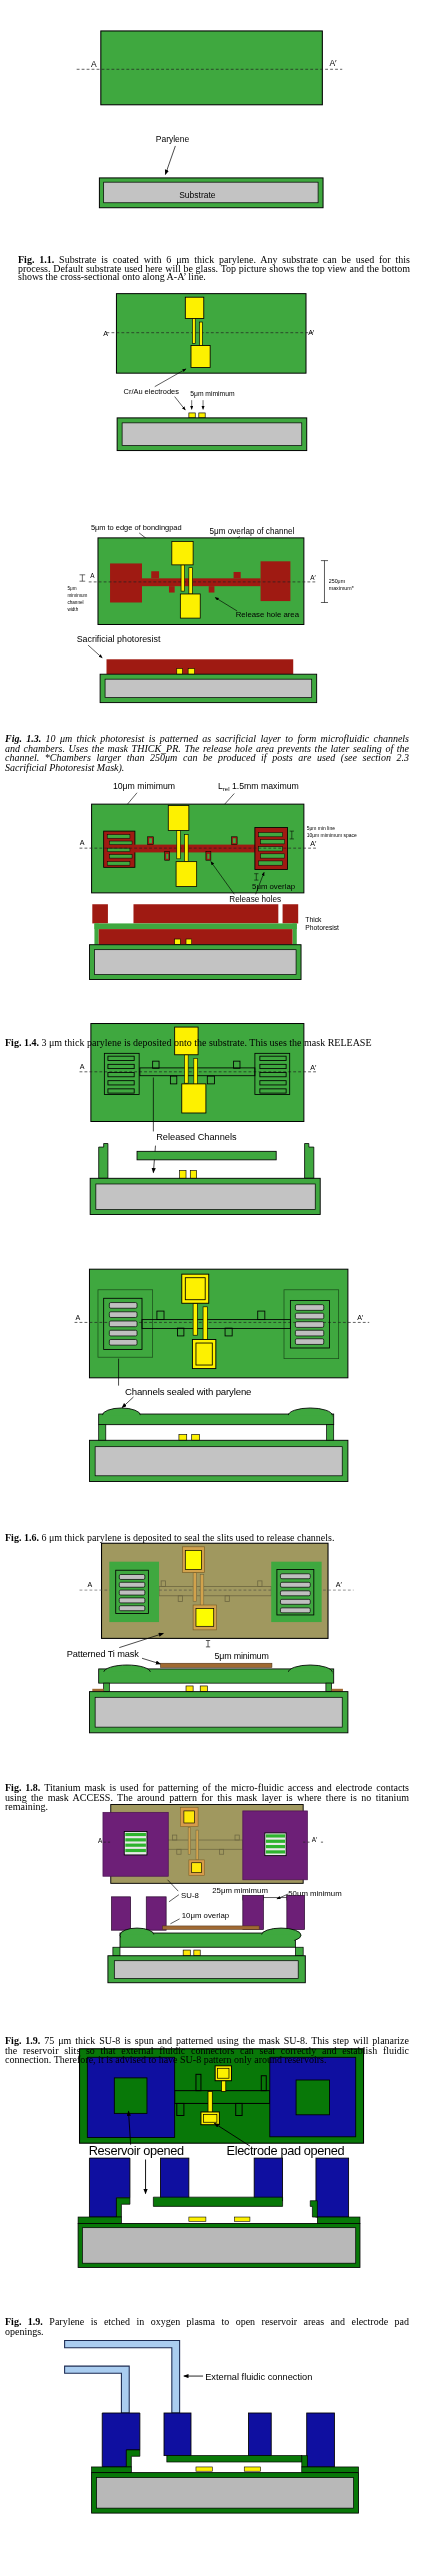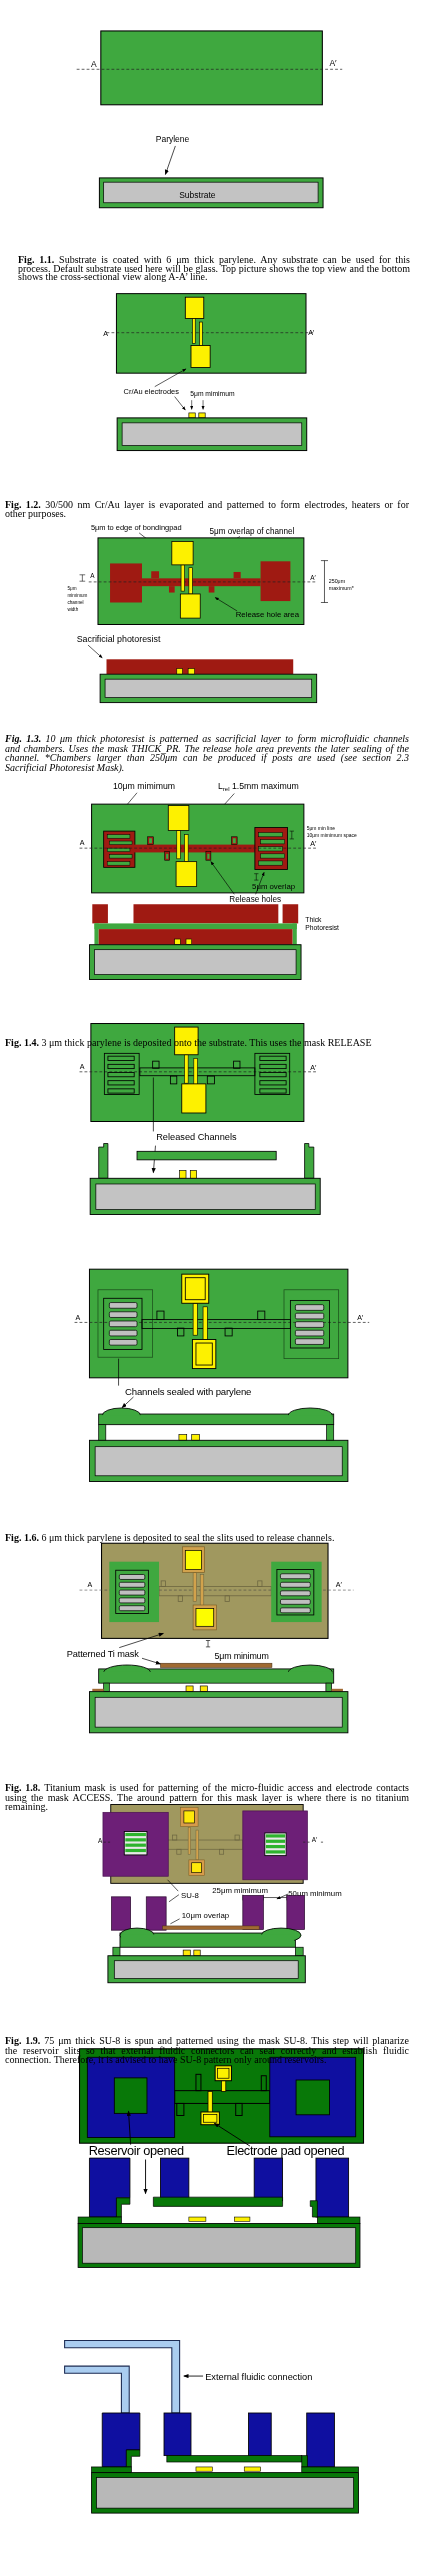--- a/index.html
+++ b/index.html
@@ -433,25 +433,21 @@
 <rect x="425" y="3473" width="80" height="8" fill="#087808" stroke="#000" stroke-width="1"></rect>
 <rect x="276" y="3473" width="23" height="6" fill="#fdf100" stroke="#000" stroke-width="0.8"></rect>
 <rect x="344" y="3473" width="23" height="6" fill="#fdf100" stroke="#000" stroke-width="0.8"></rect>
 <rect x="129" y="3481" width="376" height="57" fill="#087808" stroke="#000" stroke-width="1.2"></rect>
 <rect x="136" y="3488" width="362" height="43" fill="#b8b8b8" stroke="#000" stroke-width="1"></rect>
 </g>
 </svg>
 <div class="cap" style="left:18px;top:208px;width:392px;line-height:8.6px;">
 <div class="j"><b>Fig. 1.1.</b> Substrate is coated with 6 μm thick parylene. Any substrate can be used for this</div>
 <div class="j">process. Default substrate used here will be glass. Top picture shows the top view and the bottom</div>
-<div>shows the cross-sectional view along A-A’ line.</div>
-</div>
-<div class="cap" style="left:5px;top:453px;width:404px;line-height:8.7px;">
-<div class="j"><b>Fig. 1.2.</b> 30/500 nm Cr/Au layer is evaporated and patterned to form electrodes, heaters or for</div>
-<div>other purposes.</div>
+<div>shows the cross-sectional onto along A-A’ line.</div>
 </div>
 <div class="cap" style="left:5px;top:686px;width:404px;line-height:9.7px;font-style:italic;">
 <div class="j"><b>Fig. 1.3.</b> 10 μm thick photoresist is patterned as sacrificial layer to form microfluidic channels</div>
 <div class="j">and chambers. Uses the mask THICK_PR. The release hole area prevents the later sealing of the</div>
 <div class="j">channel. *Chambers larger than 250μm can be produced if posts are used (see section 2.3</div>
 <div>Sacrificial Photoresist Mask).</div>
 </div>
 <div class="cap" style="left:5px;top:990px;width:404px;">
 <div><b>Fig. 1.4.</b> 3 μm thick parylene is deposited onto the substrate. This uses the mask RELEASE</div>
 </div>
@@ -461,14 +457,18 @@
 <div class="cap" style="left:5px;top:1735px;width:404px;line-height:9.5px;">
 <div class="j"><b>Fig. 1.8.</b> Titanium mask is used for patterning of the micro-fluidic access and electrode contacts</div>
 <div class="j">using the mask ACCESS. The around pattern for this mask layer is where there is no titanium</div>
 <div>remaining.</div>
 </div>
 <div class="cap" style="left:5px;top:1988px;width:404px;line-height:9.5px;">
 <div class="j"><b>Fig. 1.9.</b> 75 μm thick SU-8 is spun and patterned using the mask SU-8. This step will planarize</div>
 <div class="j">the reservoir slits so that external fluidic connectors can seat correctly and establish fluidic</div>
 <div>connection. Therefore, it is advised to have SU-8 pattern only around reservoirs.</div>
 </div>
+<div class="cap" style="left:5px;top:2269px;width:404px;line-height:9.5px;">
+<div class="j"><b>Fig. 1.9.</b> Parylene is etched in oxygen plasma to open reservoir areas and electrode pad</div>
+<div>openings.</div>
+</div>
 </div>
 
 
 </body></html>

